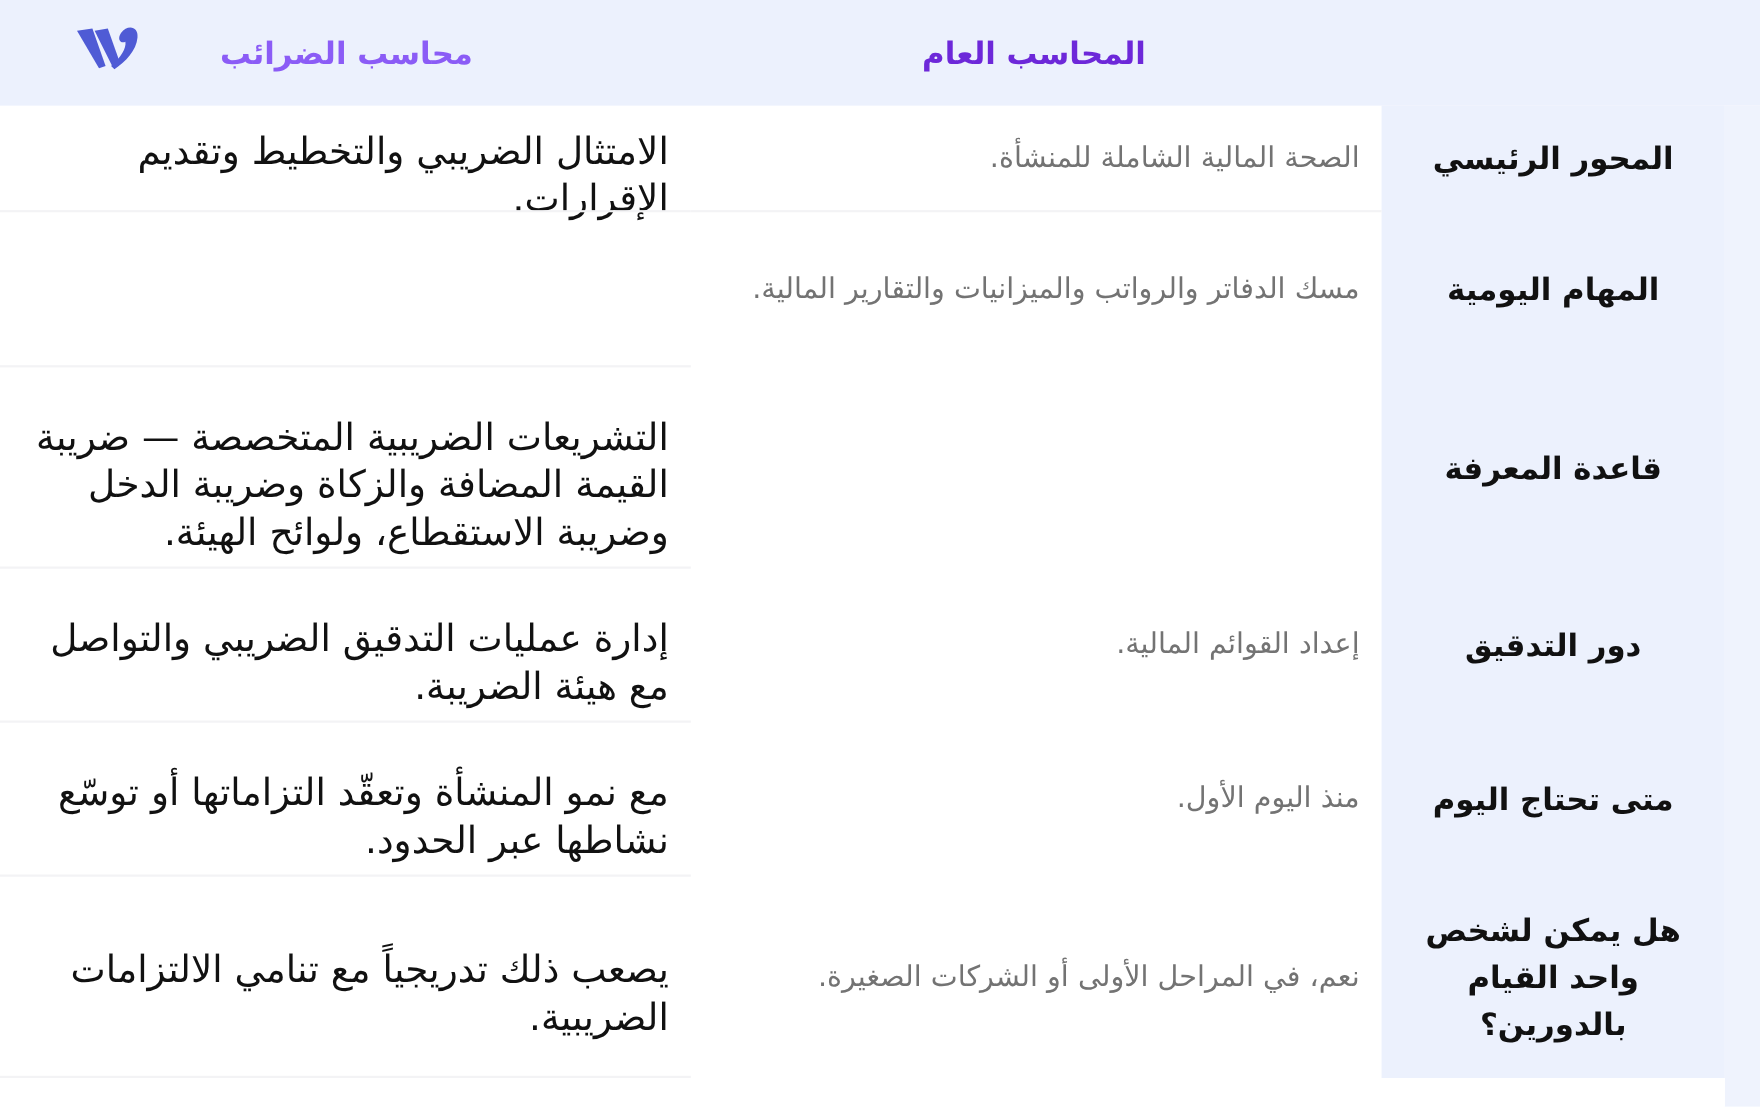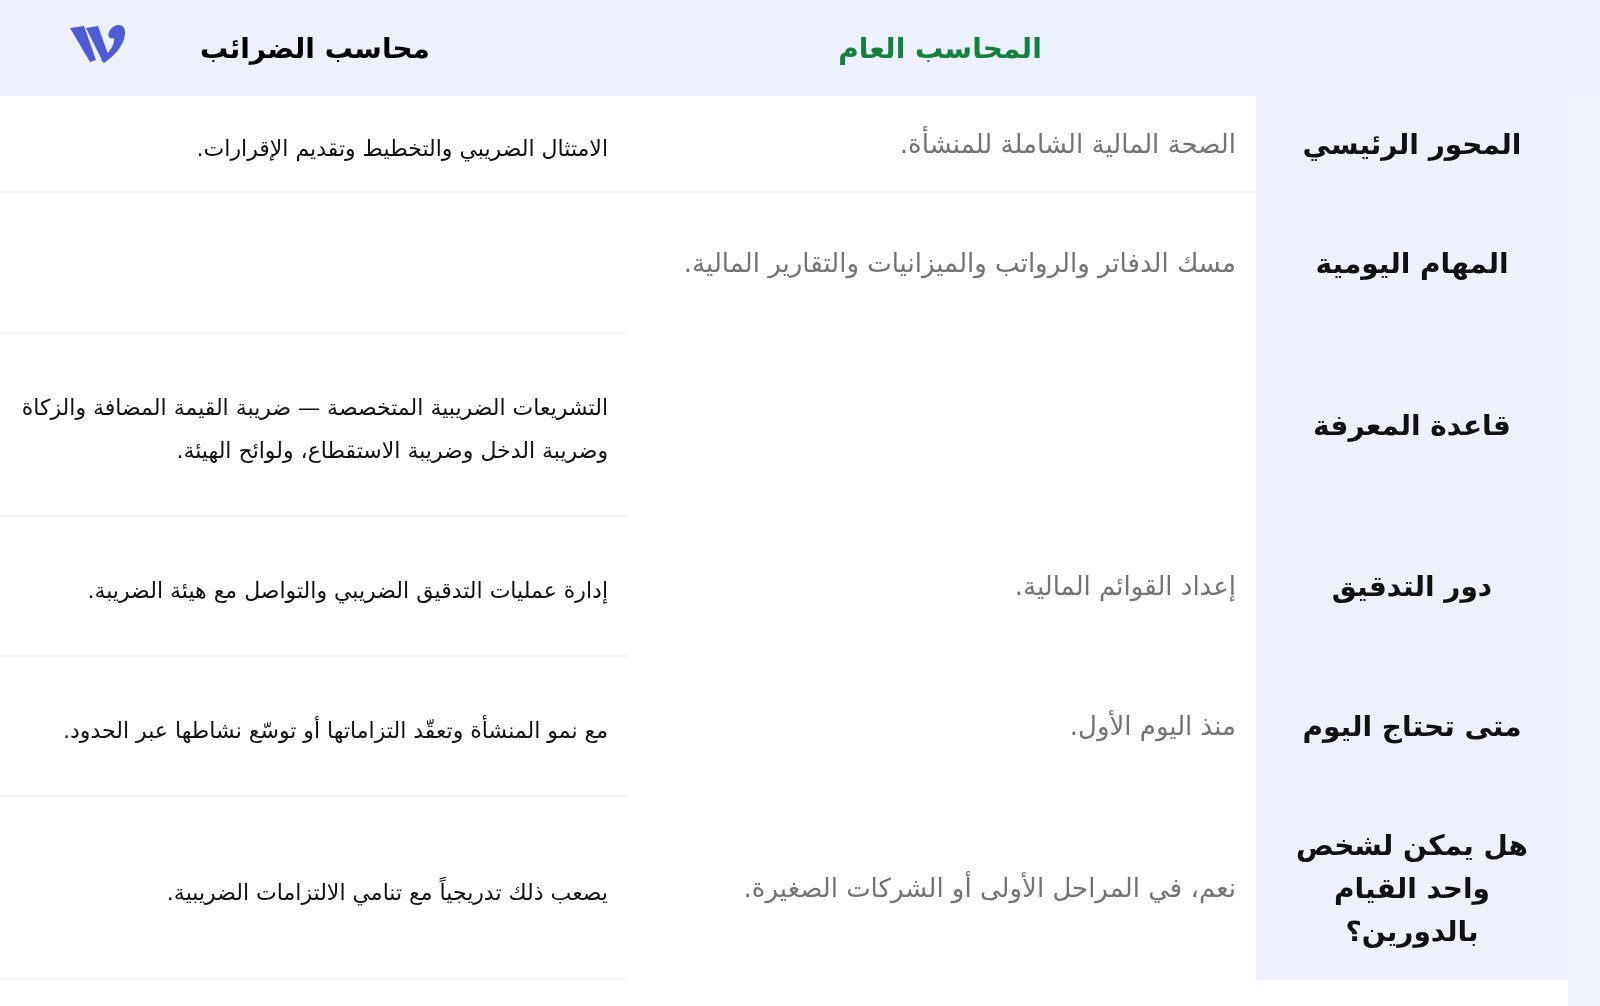--- a/index.html
+++ b/index.html
@@ -34,34 +34,34 @@
       position: absolute;
       left: 640px;
       width: 600px;
       top: 0;
       height: 96px;
       display: flex;
       align-items: center;
       justify-content: center;
       font-weight: bold;
       font-size: 28px;
-      color: #15803d;
+      color: #6d28d9;
     }
     .header-tax {
       position: absolute;
       left: 150px;
       width: 330px;
       top: 0;
       height: 96px;
       display: flex;
       align-items: center;
       justify-content: center;
       font-weight: bold;
       font-size: 28px;
-      color: #000000;
+      color: #8b5cf6;
     }
     .logo {
       position: absolute;
       left: 68px;
       top: 20px;
       width: 60px;
       height: 46px;
     }
     
     .label-col {
@@ -122,25 +122,25 @@
       align-items: center;
       font-size: 26px;
       line-height: 43px;
       color: #737373;
       text-align: right;
     }
     .row .tax {
       position: absolute;
       left: 18px;
       width: 590px;
-      top: 4px;
+      top: 16px;
       height: 100%;
       display: flex;
       align-items: center;
-      font-size: 22px;
+      font-size: 34px;
       line-height: 43px;
       color: #111;
       text-align: right;
     }
     .row .general span, .row .tax span { display: block; width: 100%; }
     .divider-tax {
       position: absolute;
       left: 0;
       width: 628px;
       height: 2px;

